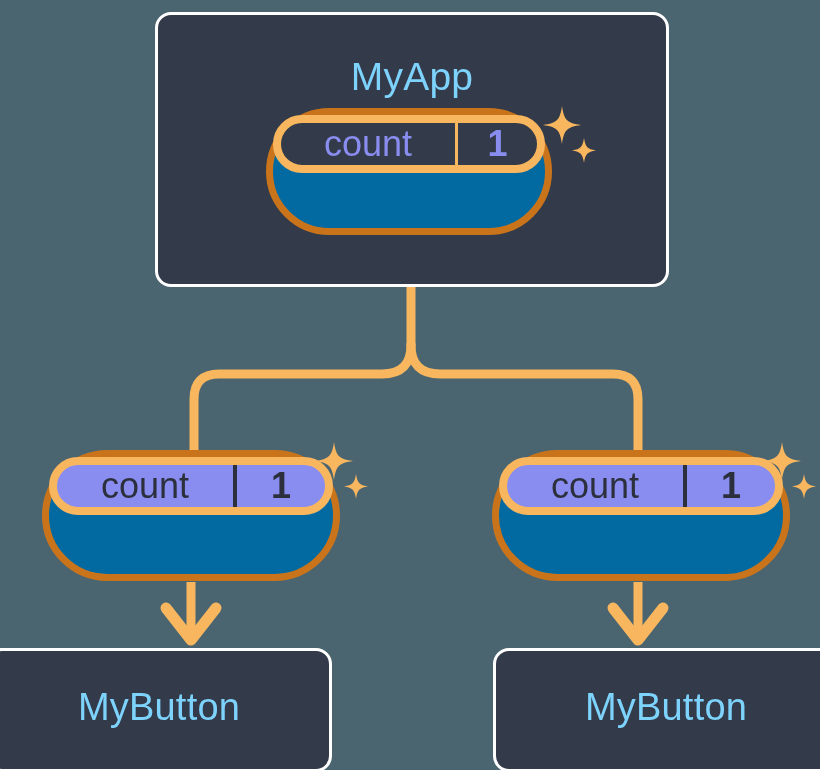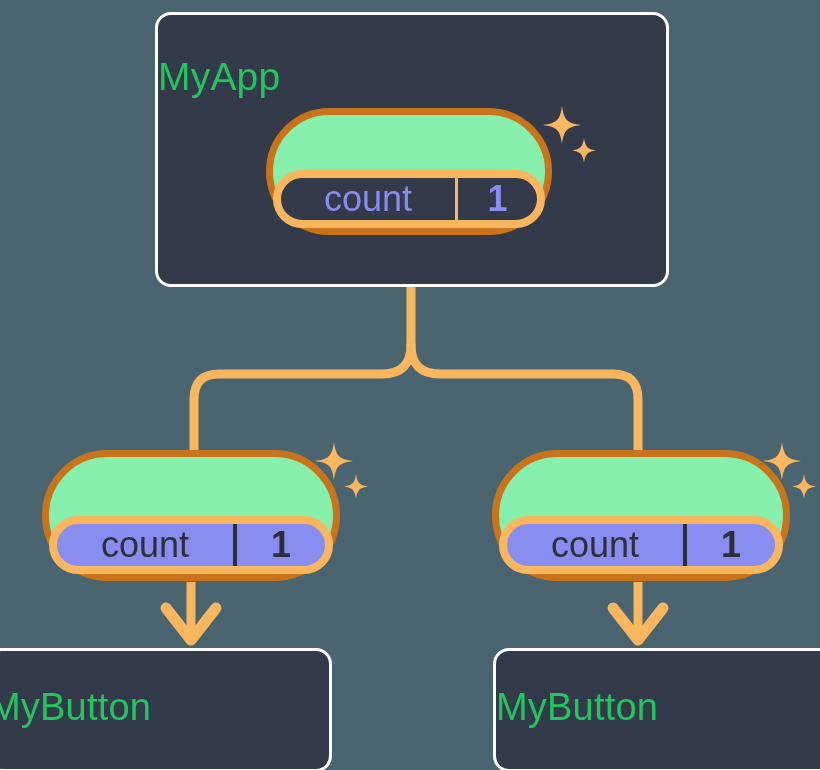--- a/index.html
+++ b/index.html
@@ -47,42 +47,43 @@
   #mybutton-box-right {
     left: 493px;
     top: 648px;
     width: 346px;
     height: 124px;
   }
   .comp-title {
     position: absolute;
     left: 0;
     right: 0;
-    color: #22c55e;
+    text-align: center;
+    color: #7dd3fc;
     font-size: 39px;
     font-weight: 400;
     letter-spacing: 0.2px;
     white-space: nowrap;
   }
   #myapp-title { top: 40px; }
   #mybutton-box-left .comp-title,
   #mybutton-box-right .comp-title {
     top: 35px;
     font-size: 38px;
   }
 
   
   .pill {
     position: absolute;
     box-sizing: border-box;
     display: flex;
-    align-items: flex-end;
+    align-items: flex-start;
     border-radius: 999px;
     border: 7px solid #c9741a;
-    background: #86efac;
+    background: #0369a1;
     padding: 0;
   }
   .pill-inner {
     flex: 1 1 auto;
     display: flex;
     align-items: stretch;
     box-sizing: border-box;
     border-radius: 999px;
     border: 8px solid #f8b75f;
     overflow: hidden;

